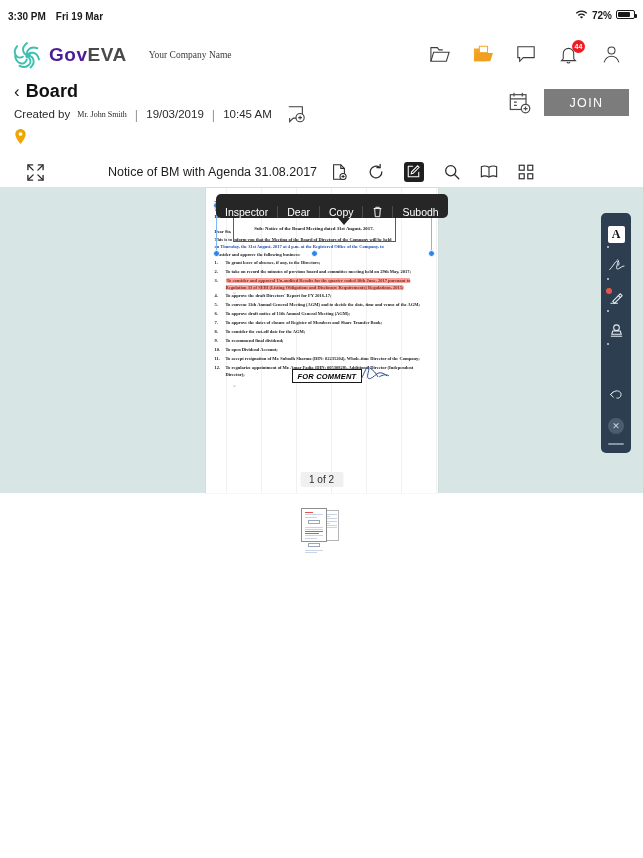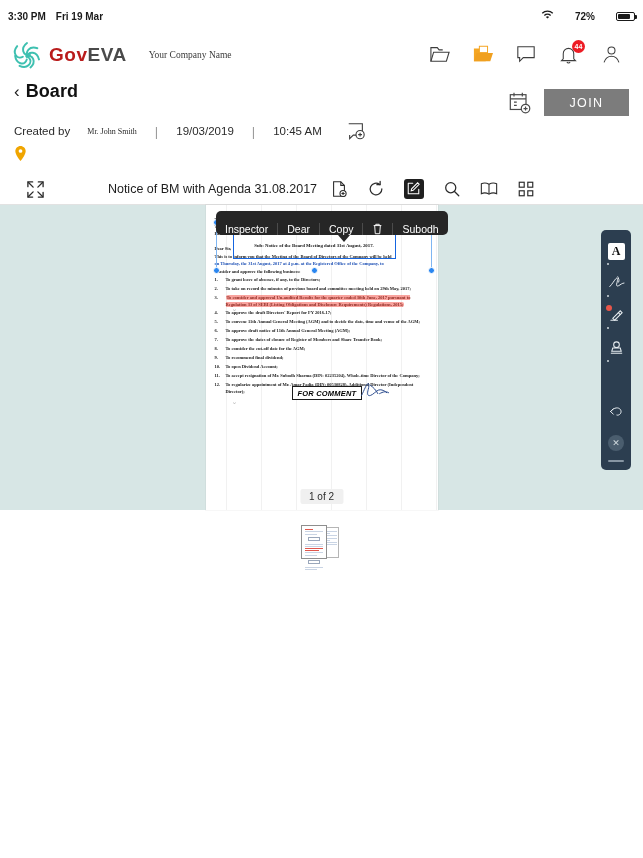--- a/index.html
+++ b/index.html
@@ -10,52 +10,52 @@
     overflow: hidden;
   }
 
   
   .statusbar {
     height: 18px; display: flex; align-items: center;
     padding: 16px 8px; font-size: 10px; color: #1a1a1a; font-weight: 600;
   }
   .sb-time { margin-right: 10px; }
   .sb-date { font-weight: 600; }
-  .sb-right { margin-left: auto; display: flex; align-items: center; gap: 21px; }
+  .sb-right { margin-left: auto; display: flex; align-items: flex-start; gap: 4px; }
   .sb-pct { font-size: 10px; font-weight: 600; }
   .batt { width: 19px; height: 9px; border: 1.2px solid #1a1a1a; border-radius: 2px; position: relative; }
   .batt::after { content:""; position:absolute; right:-3px; top:2.5px; width:1.8px; height:4px; background:#1a1a1a; border-radius:0 1px 1px 0;}
   .batt i { position:absolute; left:1px; top:1px; bottom:1px; width:70%; background:#1a1a1a; border-radius:1px; display:block; }
 
   
   .appbar {
     height: 45px; display: flex; align-items: center; padding: 0 12px;
     background: #ffffff;
   }
   .logo-wrap { display: flex; align-items: center; gap: 7px; }
   .logo-mark { width: 30px; height: 30px; }
   .logo-text { font-size: 19px; letter-spacing: .5px; font-weight: 700; }
-  .logo-text .gov { color: #b91c1c; }
+  .logo-text .gov { color: #4c1d95; }
   .logo-text .eva { color: #4a4a4a; }
   .company { font-size: 9.5px; color: #3a3a3a; margin-left: 22px;
              font-family: "Liberation Serif", serif; }
   .appbar-icons { margin-left: auto; display: flex; align-items: center; gap: 21px; padding-right: 8px;}
   .ic { width: 22px; height: 22px; position: relative; cursor: pointer; }
   .badge {
     position: absolute; top: -4px; right: -5px; background: #ed1c24; color: #fff;
     font-size: 7px; font-weight: 700; border-radius: 50%;
     width: 13px; height: 13px; display: flex; align-items: center; justify-content: center;
   }
 
   
   .board-block { padding: 4px 14px 0 14px; position: relative; }
   .board-row { display: flex; align-items: center; }
   .chev { font-size: 17px; color: #1b1b1b; margin-right: 6px; line-height: 1; }
   .board-title { font-size: 18px; font-weight: 700; color: #111; letter-spacing: .1px; }
-  .meta-row { display: flex; align-items: center; margin-top: 19px; gap: 14px; }
+  .meta-row { display: flex; align-items: center; margin-top: 2px; gap: 4px; }
   .meta-created { font-size: 11.5px; color: #2a2a2a; }
   .meta-name { font-size: 8px; color: #2a2a2a; font-family: "Liberation Serif", serif; margin-left:3px;}
   .meta-sep { color: #9a9a9a; margin: 0 4px; font-size: 13px; }
   .meta-date, .meta-time { font-size: 11.5px; color: #2a2a2a; }
   .meta-note-ic { margin-left: 9px; width: 22px; height: 20px; }
   .pin-row { margin-top: 4px; }
   .join-wrap { position: absolute; right: 14px; top: 12px; display: flex; align-items: center; gap: 12px; }
   .cal-ic { width: 24px; height: 24px; }
   .join-btn {
     background: #7c7c7c; color: #ffffff; font-size: 12.5px; letter-spacing: 1.4px;

